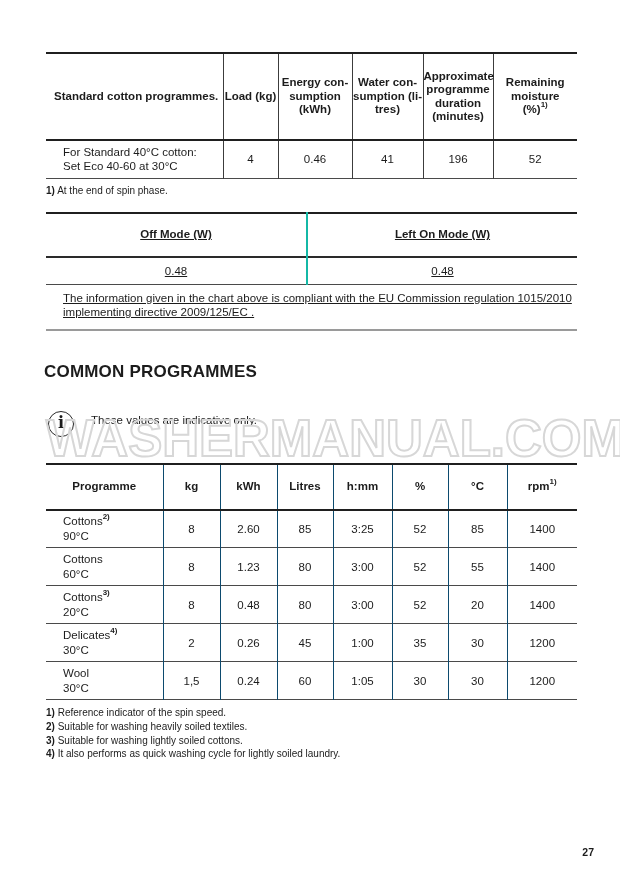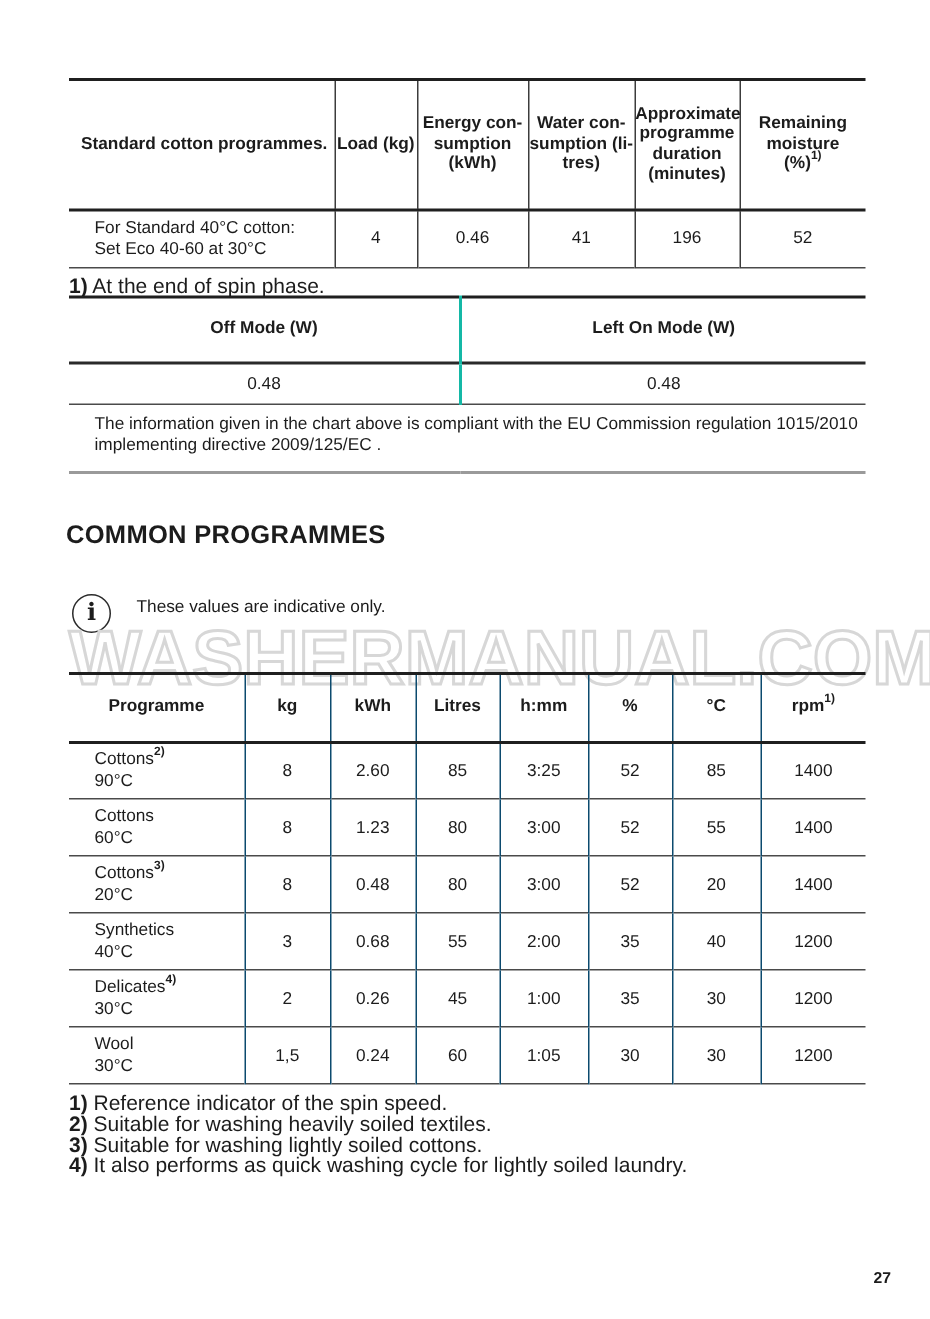--- a/index.html
+++ b/index.html
@@ -50,27 +50,27 @@
   }
 
   
   .t1 { margin-top: 52px; border-top: 2.5px solid #1f1f1f; }
   .t1 thead tr { height: 87px; border-bottom: 2.5px solid #1f1f1f; }
   .t1 tbody tr { height: 38px; border-bottom: 1px solid #4a4a4a; }
   .t1 th + th, .t1 td + td { border-left: 1px solid #3c3c3c; }
 
   .footnote-line {
     margin-top: 5px;
-    font-size: 14px;
+    font-size: 10px;
     line-height: 13.5px;
   }
   .fn-marker { font-weight: bold; }
 
   
-  .t2 { border-top: 2.5px solid #1f1f1f; }
+  .t2 { margin-top: 15px; border-top: 2.5px solid #1f1f1f; text-decoration: underline; }
   .t2 .t2-head { height: 44px; border-bottom: 2px solid #2a2a2a; }
   .t2 .t2-vals { height: 27px; border-bottom: 1px solid #4a4a4a; }
   .t2 .t2-head th + th, .t2 .t2-vals td + td { border-left: 2px solid #14b8a6; }
   .t2 .t2-note td {
     text-align: left;
     padding: 6px 4px 9px 17px;
     line-height: 14.5px;
     border-bottom: 2px solid #9a9a9a;
   }
 
@@ -276,30 +276,20 @@
         </tr>
         <tr>
           <td class="cell-left"><span>Cottons</span><sup>3)</sup><br><span>20°C</span></td>
           <td>8</td>
           <td>0.48</td>
           <td>80</td>
           <td>3:00</td>
           <td>52</td>
           <td>20</td>
           <td>1400</td>
-        </tr>
-        <tr>
-          <td class="cell-left"><span>Synthetics</span><sup></sup><br><span>40°C</span></td>
-          <td>3</td>
-          <td>0.68</td>
-          <td>55</td>
-          <td>2:00</td>
-          <td>35</td>
-          <td>40</td>
-          <td>1200</td>
         </tr>
         <tr>
           <td class="cell-left"><span>Delicates</span><sup>4)</sup><br><span>30°C</span></td>
           <td>2</td>
           <td>0.26</td>
           <td>45</td>
           <td>1:00</td>
           <td>35</td>
           <td>30</td>
           <td>1200</td>

